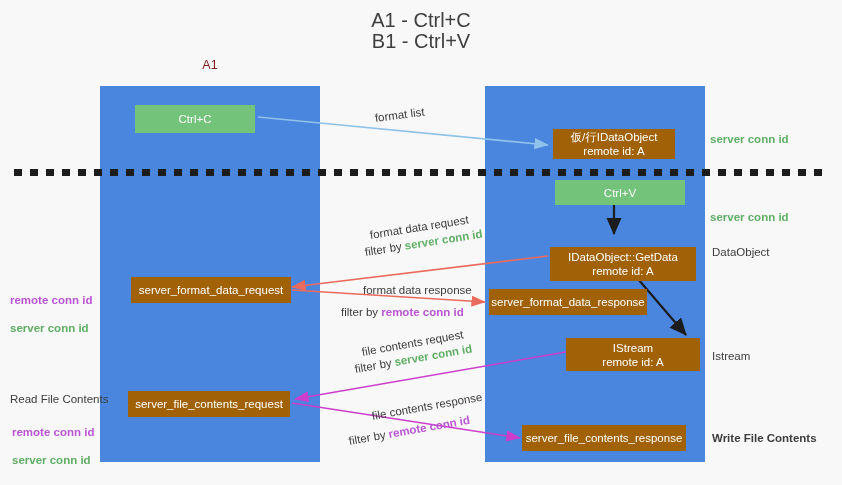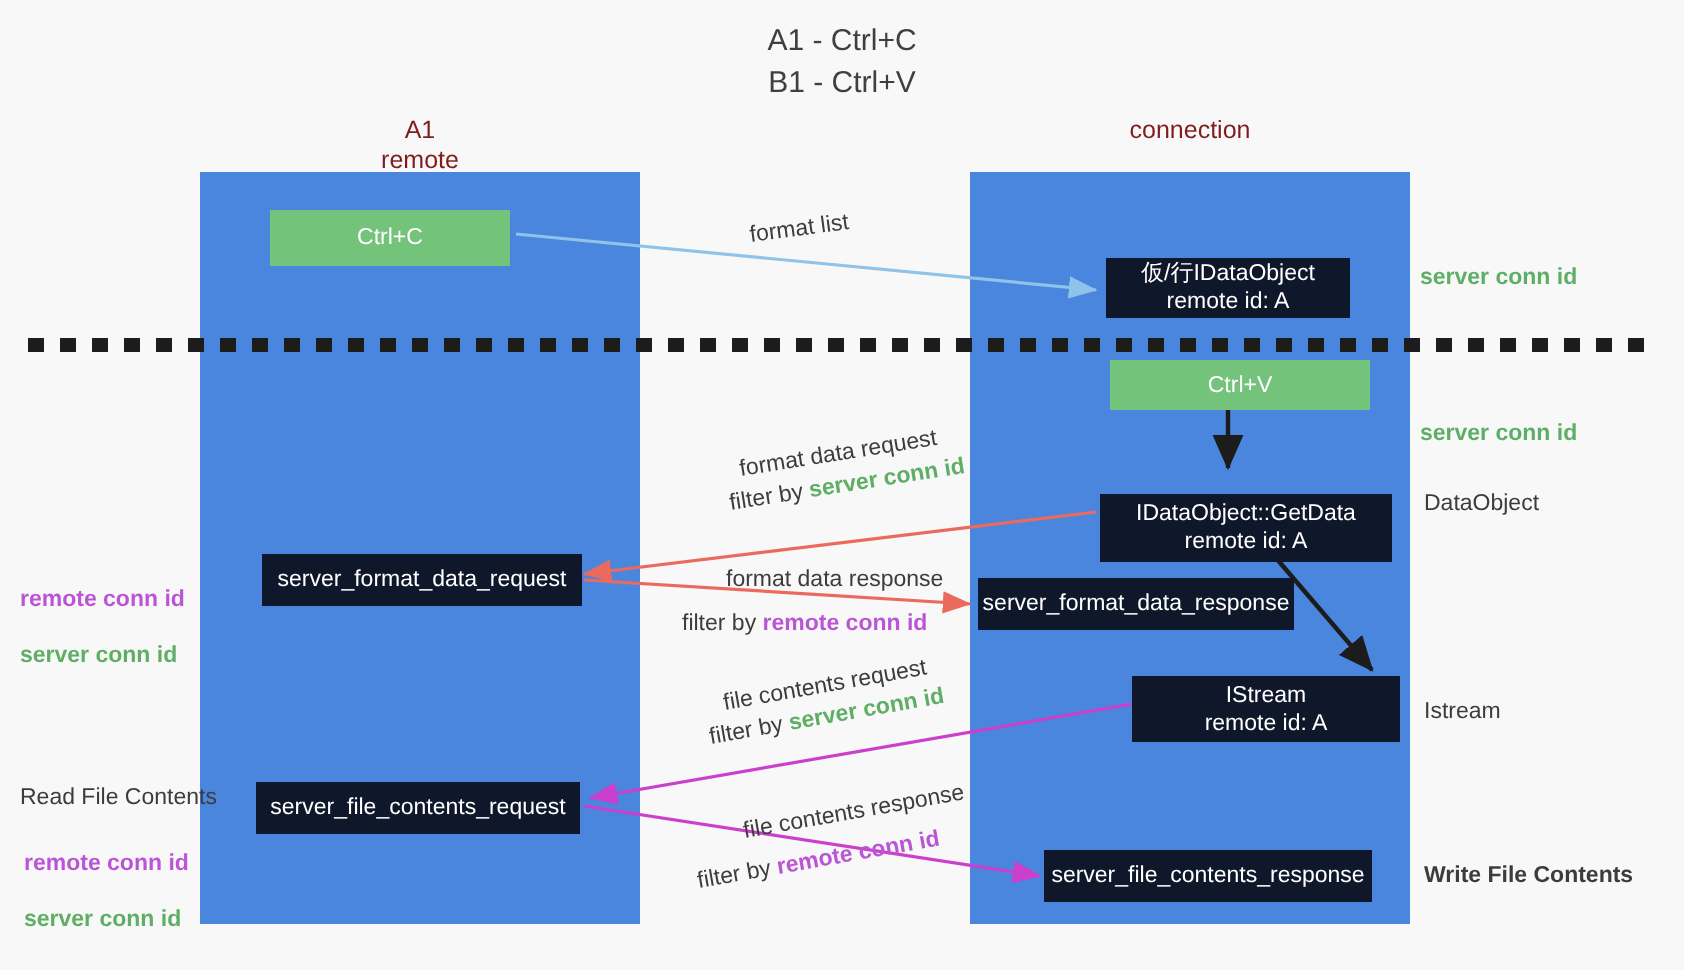--- a/index.html
+++ b/index.html
@@ -21,21 +21,21 @@
     inset: 0;
     width: 842px;
     height: 485px;
   }
   .abs { position: absolute; }
 
   
   #title {
     left: 0; top: 10px; width: 842px;
     text-align: center;
-    font-size: 15px;
+    font-size: 20px;
     line-height: 21px;
     color: #3f3f3f;
     white-space: pre-line;
   }
 
   
   .col-head {
     text-align: center;
     font-size: 12.5px;
     line-height: 15px;
@@ -70,21 +70,21 @@
     align-items: center;
     justify-content: center;
     color: #ffffff;
     font-size: 11.5px;
     line-height: 14px;
     text-align: center;
     white-space: pre-line;
     padding: 2px 4px;
   }
   .node.green  { background: #74c37a; }
-  .node.orange { background: #0f172a; }
+  .node.orange { background: #a16207; }
 
   
   .anno {
     font-size: 11.5px;
     line-height: 14px;
     white-space: pre-line;
   }
   .anno.green  { color: #5fae65; font-weight: bold; }
   .anno.purple { color: #bb55d6; font-weight: bold; }
   .anno.plain  { color: #3c3c3c; }
@@ -107,24 +107,22 @@
 </head>
 <body>
 
 <div id="canvas">
 
   <div id="title" class="abs">A1 - Ctrl+C
 B1 - Ctrl+V</div>
 
   <div id="head-a1" class="abs col-head">
     <span class="hname">A1</span>
-    <span class="hsub">remote</span>
   </div>
   <div id="head-b1" class="abs col-head">
-    <span class="hsub">connection</span>
   </div>
 
   <div id="lane-a1" class="abs lane"></div>
   <div id="lane-b1" class="abs lane"></div>
 
   <svg id="arrows" width="842" height="485">
     <defs>
       <marker id="ah-blue" markerWidth="9" markerHeight="7" refX="8.5" refY="3.5" orient="auto">
         <polygon points="0 0, 9 3.5, 0 7" fill="#8fc3ea"></polygon>
       </marker>

